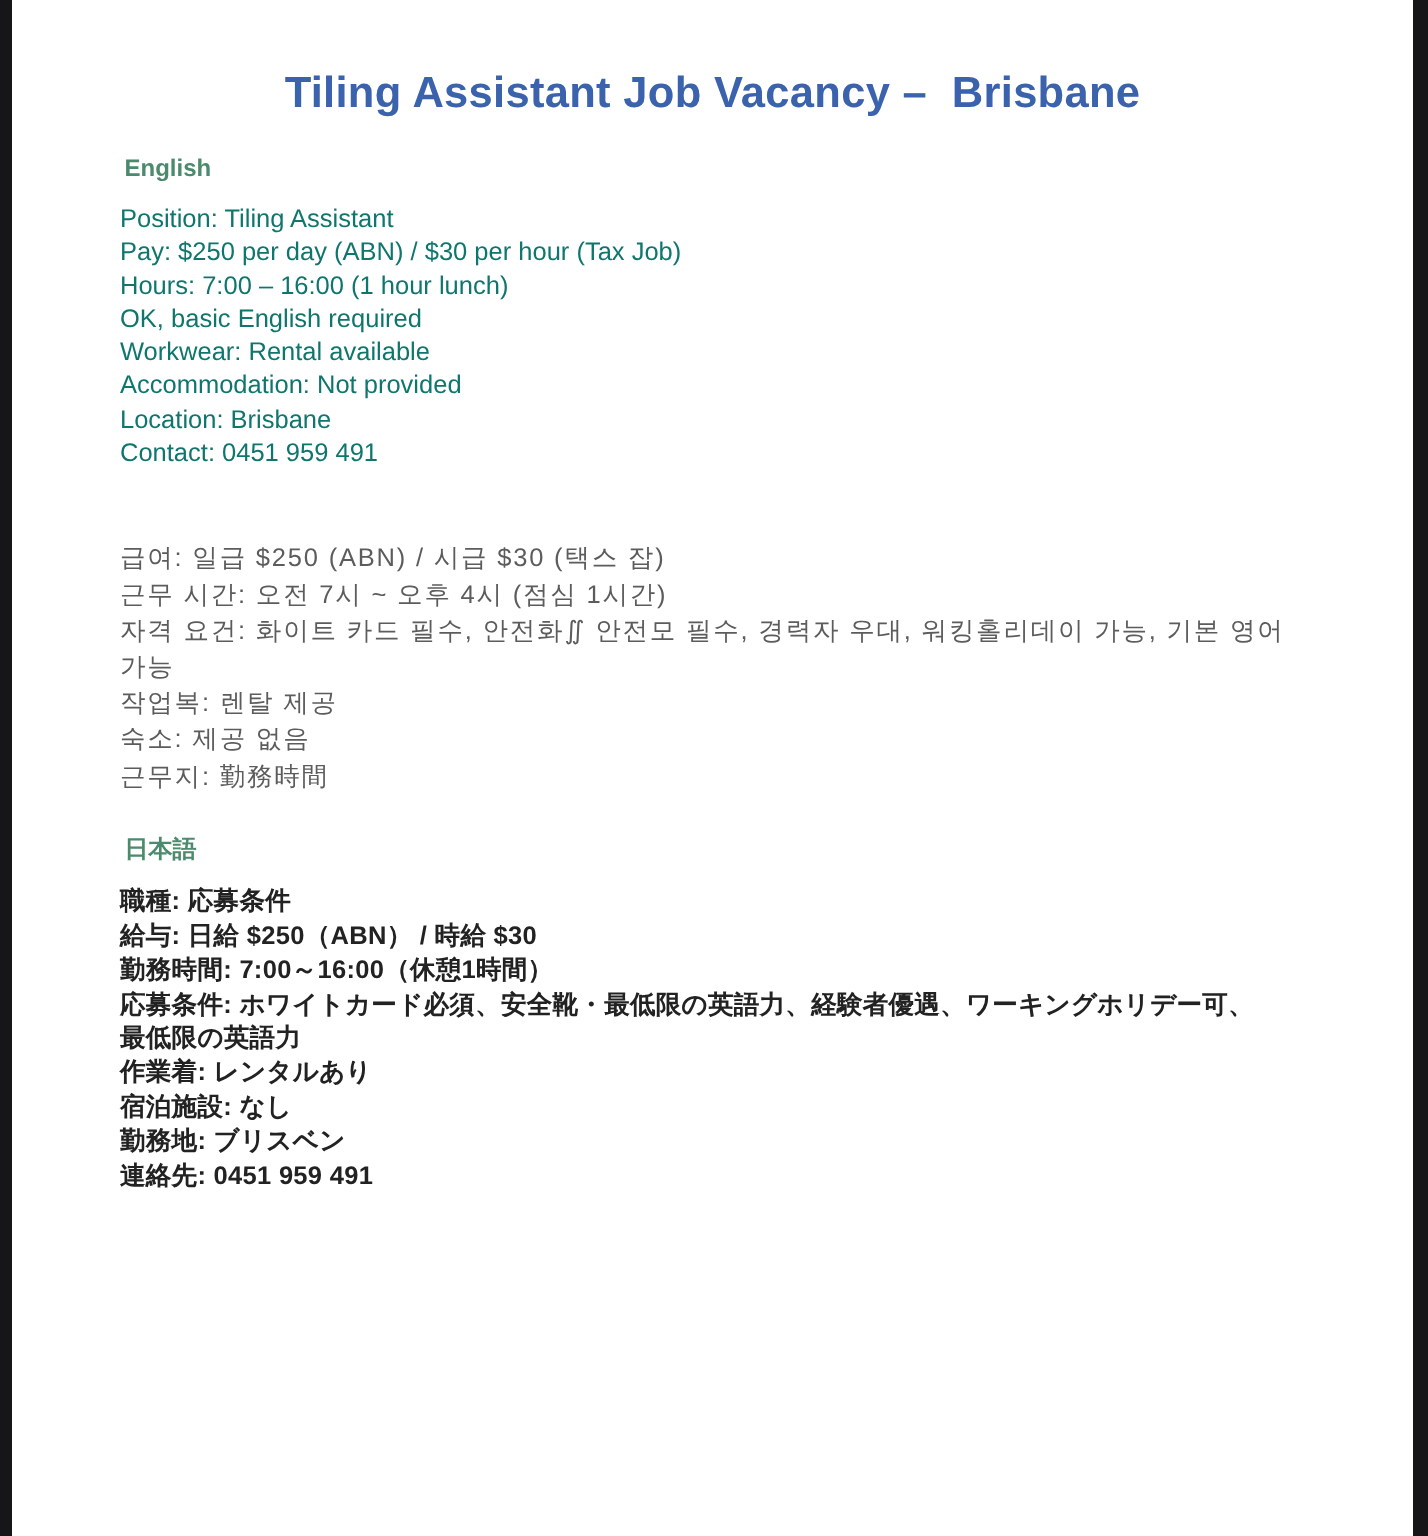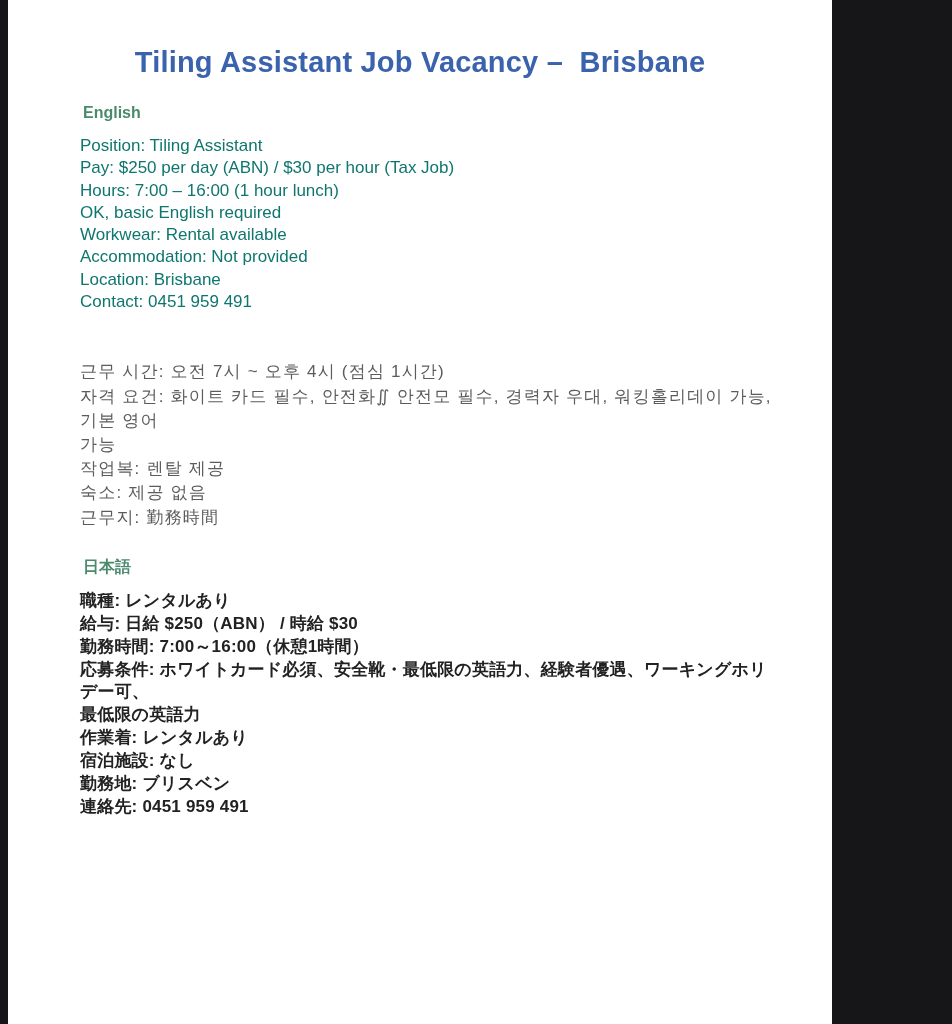--- a/index.html
+++ b/index.html
@@ -12,21 +12,21 @@
     position: relative;
     width: 952px;
     height: 1024px;
     background: #161618;
     overflow: hidden;
   }
   .page {
     position: absolute;
     left: 8px;
     top: 0;
-    width: 824px;
+    width: 934px;
     height: 1024px;
     background: #ffffff;
     box-sizing: border-box;
   }
   .page-title {
     margin: 0;
     padding-top: 44px;
     text-align: center;
     font-size: 29px;
     line-height: 36px;
@@ -84,32 +84,33 @@
       <div class="line">Pay: $250 per day (ABN) / $30 per hour (Tax Job)</div>
       <div class="line">Hours: 7:00 – 16:00 (1 hour lunch)</div>
       <div class="line">OK, basic English required</div>
       <div class="line">Workwear: Rental available</div>
       <div class="line">Accommodation: Not provided</div>
       <div class="line">Location: Brisbane</div>
       <div class="line">Contact: 0451 959 491</div>
     </div>
 
     <div class="text-block block-ko">
+      <div class="line">급여: 일급 $250 (ABN) / 시급 $30 (택스 잡)</div>
       <div class="line">근무 시간: 오전 7시 ~ 오후 4시 (점심 1시간)</div>
       <div class="line">자격 요건: 화이트 카드 필수, 안전화∬ 안전모 필수, 경력자 우대, 워킹홀리데이 가능, 기본 영어</div>
       <div class="line">가능</div>
       <div class="line">작업복: 렌탈 제공</div>
       <div class="line">숙소: 제공 없음</div>
       <div class="line">근무지: 勤務時間</div>
     </div>
 
     <h2 class="section-heading heading-ja">日本語</h2>
 
     <div class="text-block block-ja">
-      <div class="line">職種: レンタルあり</div>
+      <div class="line">職種: 応募条件</div>
       <div class="line">給与: 日給 $250（ABN） / 時給 $30</div>
       <div class="line">勤務時間: 7:00～16:00（休憩1時間）</div>
       <div class="line">応募条件: ホワイトカード必須、安全靴・最低限の英語力、経験者優遇、ワーキングホリデー可、</div>
       <div class="line">最低限の英語力</div>
       <div class="line">作業着: レンタルあり</div>
       <div class="line">宿泊施設: なし</div>
       <div class="line">勤務地: ブリスベン</div>
       <div class="line">連絡先: 0451 959 491</div>
     </div>
 

